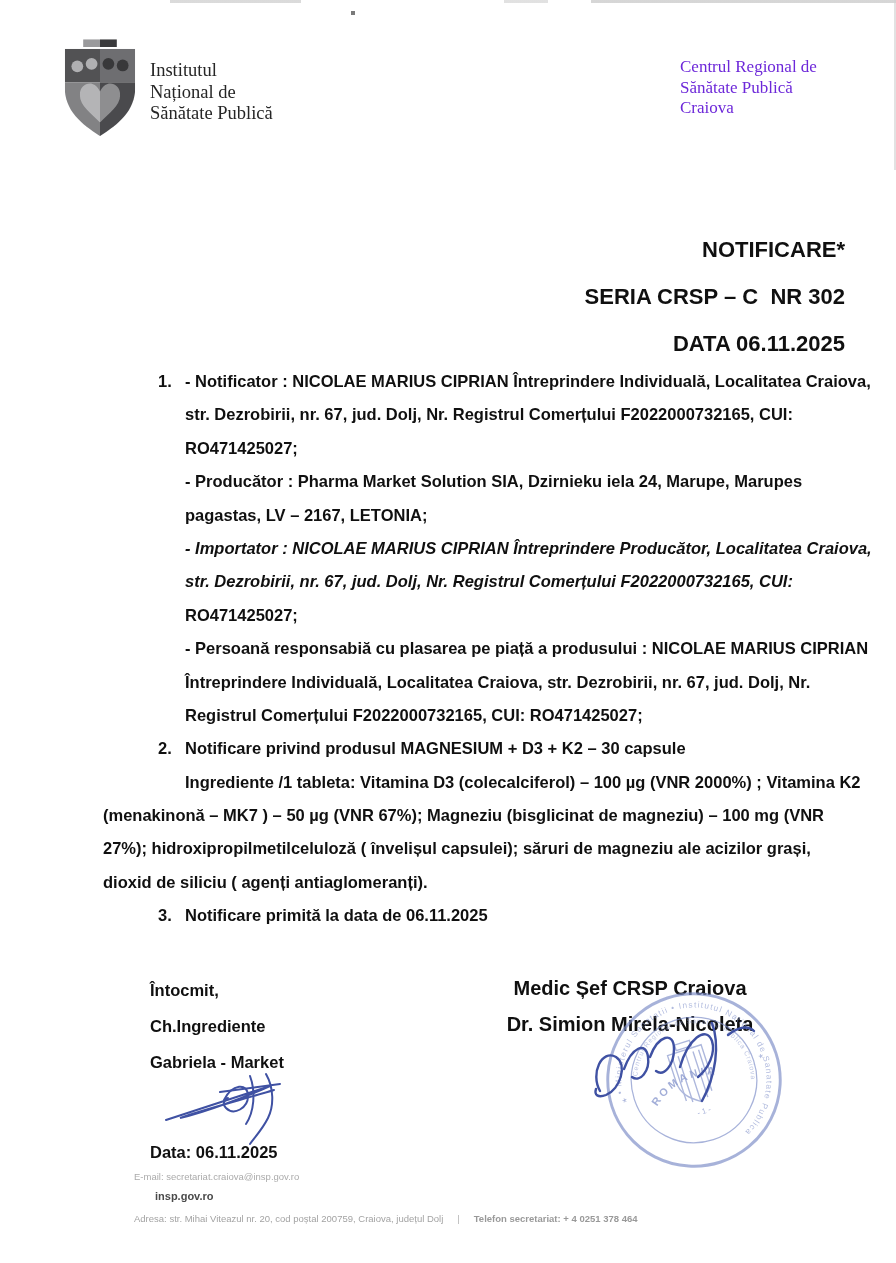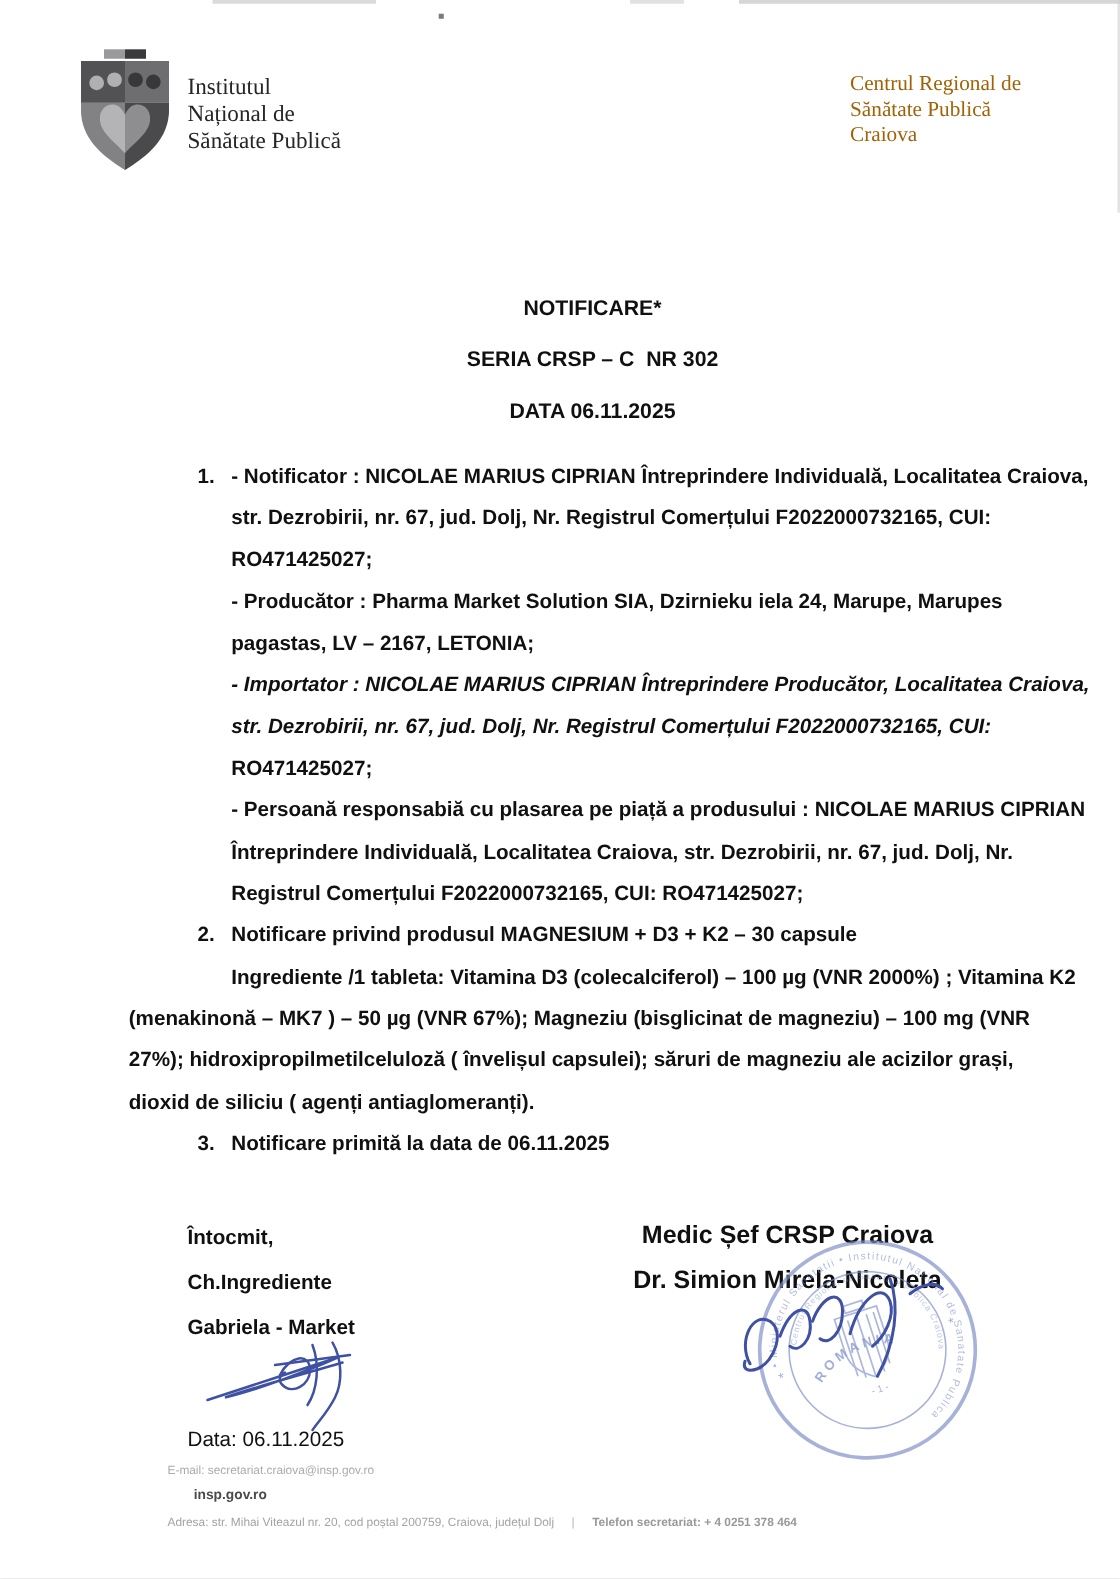--- a/index.html
+++ b/index.html
@@ -10,41 +10,41 @@
   .scan-top{position:absolute;top:0;left:170px;width:726px;height:3px;
     background:linear-gradient(90deg,#bdbdbd 0 18%,transparent 18% 46%,#c9c9c9 46% 52%,transparent 52% 58%,#b5b5b5 58% 100%);
     opacity:.55;}
   .scan-right{position:absolute;top:0;right:0;width:2px;height:170px;background:#cfcfcf;opacity:.6;}
   .scan-dot{position:absolute;left:351px;top:11px;width:4px;height:4px;background:#7a7a7a;}
   
   .logo{position:absolute;left:58px;top:38px;width:84px;height:102px;}
   .hdr-left{position:absolute;left:150px;top:60px;font-family:"Liberation Serif","DejaVu Serif",serif;
     font-size:18.5px;line-height:21.5px;color:#262626;}
   .hdr-right{position:absolute;left:680px;top:57px;font-family:"Liberation Serif","DejaVu Serif",serif;
-    font-size:17px;line-height:20.5px;color:#a16207;}
+    font-size:17px;line-height:20.5px;color:#6d28d9;}
   
-  .title{position:absolute;left:103px;top:237px;width:742px;text-align:center;
-    font-weight:bold;font-size:17px;color:#101010;}
+  .title{position:absolute;left:103px;top:237px;width:742px;text-align:right;
+    font-weight:bold;font-size:22px;color:#101010;}
   .title div{margin-bottom:21px;white-space:pre;}
   
   .body{position:absolute;left:103px;top:372px;width:760px;font-weight:bold;
     font-size:16.5px;color:#101010;}
   .line{position:relative;padding-left:82px;height:33.4px;white-space:nowrap;}
   .line .num{position:absolute;left:55px;}
   .line.out{padding-left:0;}
   .line.italic .txt,.line.italic .num{font-style:italic;}
   
   .sig-left{position:absolute;left:150px;top:972px;width:180px;text-align:left;
     font-weight:bold;font-size:16.5px;line-height:36px;color:#101010;}
   .sig-right{position:absolute;left:500px;top:970px;width:260px;text-align:center;
     font-weight:bold;font-size:20px;line-height:36px;color:#101010;}
   .sig-scribble-left{position:absolute;left:162px;top:1058px;width:170px;height:90px;}
   .stamp{position:absolute;left:596px;top:982px;width:196px;height:196px;transform:rotate(-18deg);opacity:.85;}
   .sig-scribble-right{position:absolute;left:588px;top:1005px;width:200px;height:120px;}
-  .date-line{position:absolute;left:150px;top:1143px;font-weight:normal;font-size:16.5px;color:#101010;}
+  .date-line{position:absolute;left:150px;top:1143px;font-weight:bold;font-size:16.5px;color:#101010;}
   
   .footer-site{position:absolute;left:131px;top:1190px;font-weight:bold;font-size:11px;color:#4a4a4a;padding-left:24px;}
   .footer-line1{position:absolute;left:134px;top:1213px;font-size:9.5px;color:#a3a3a3;white-space:nowrap;}
   .footer-line1 .divider{margin:0 14px;color:#b5b5b5;}
   .footer-line1 .phone{color:#999;font-weight:bold;}
   .footer-line2{position:absolute;left:134px;top:1171px;font-size:9.5px;color:#ababab;}
 </style>
 </head>
 <body>
 

